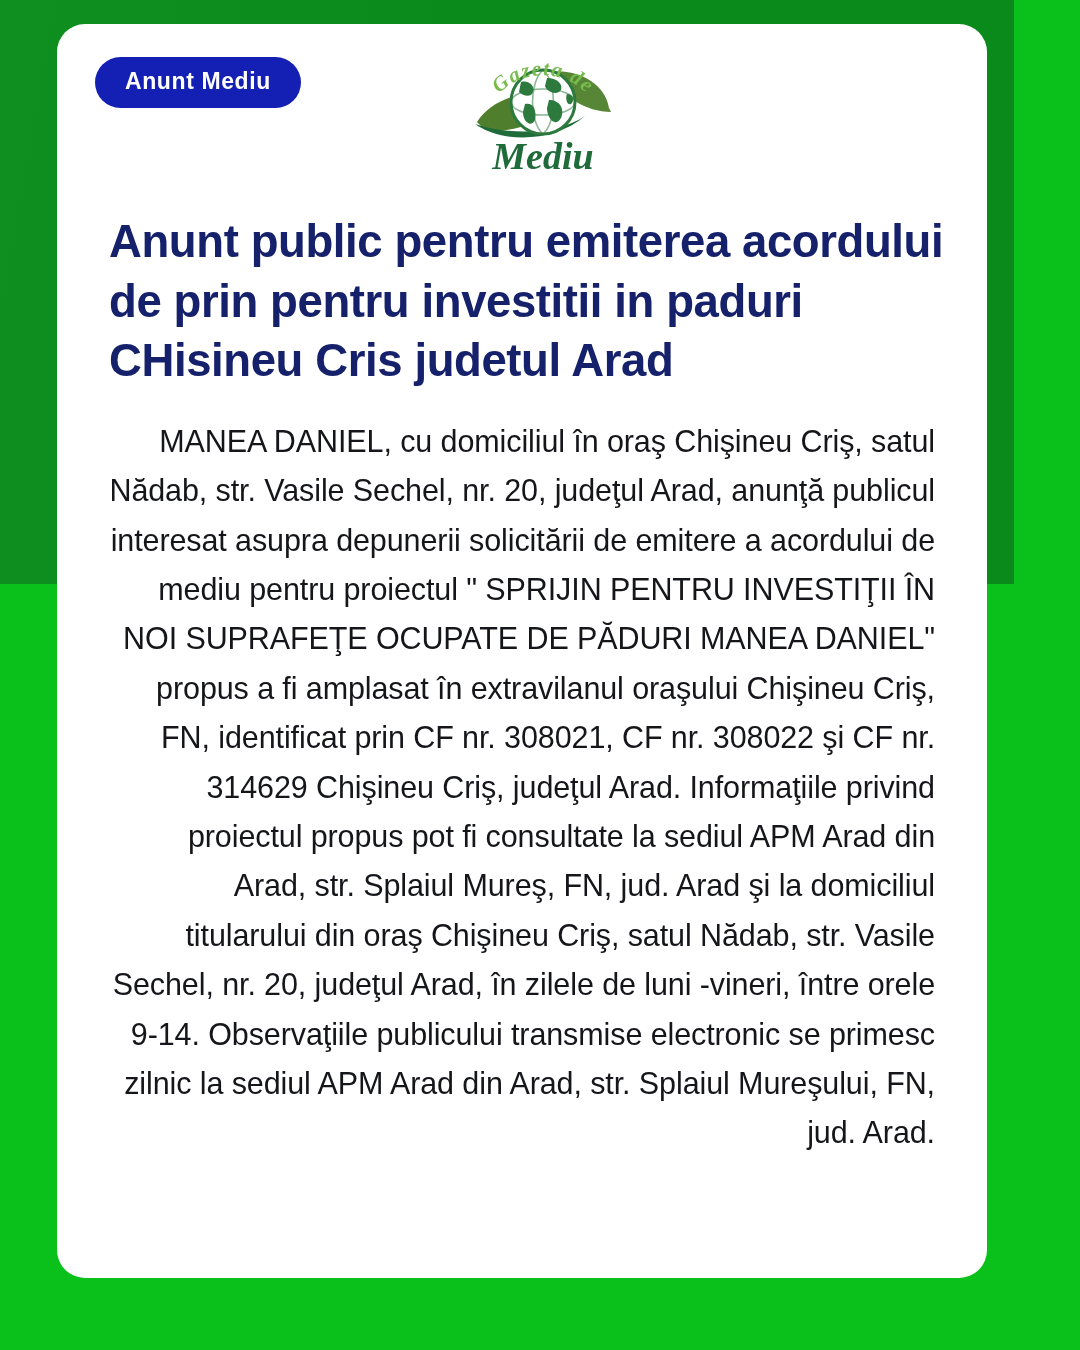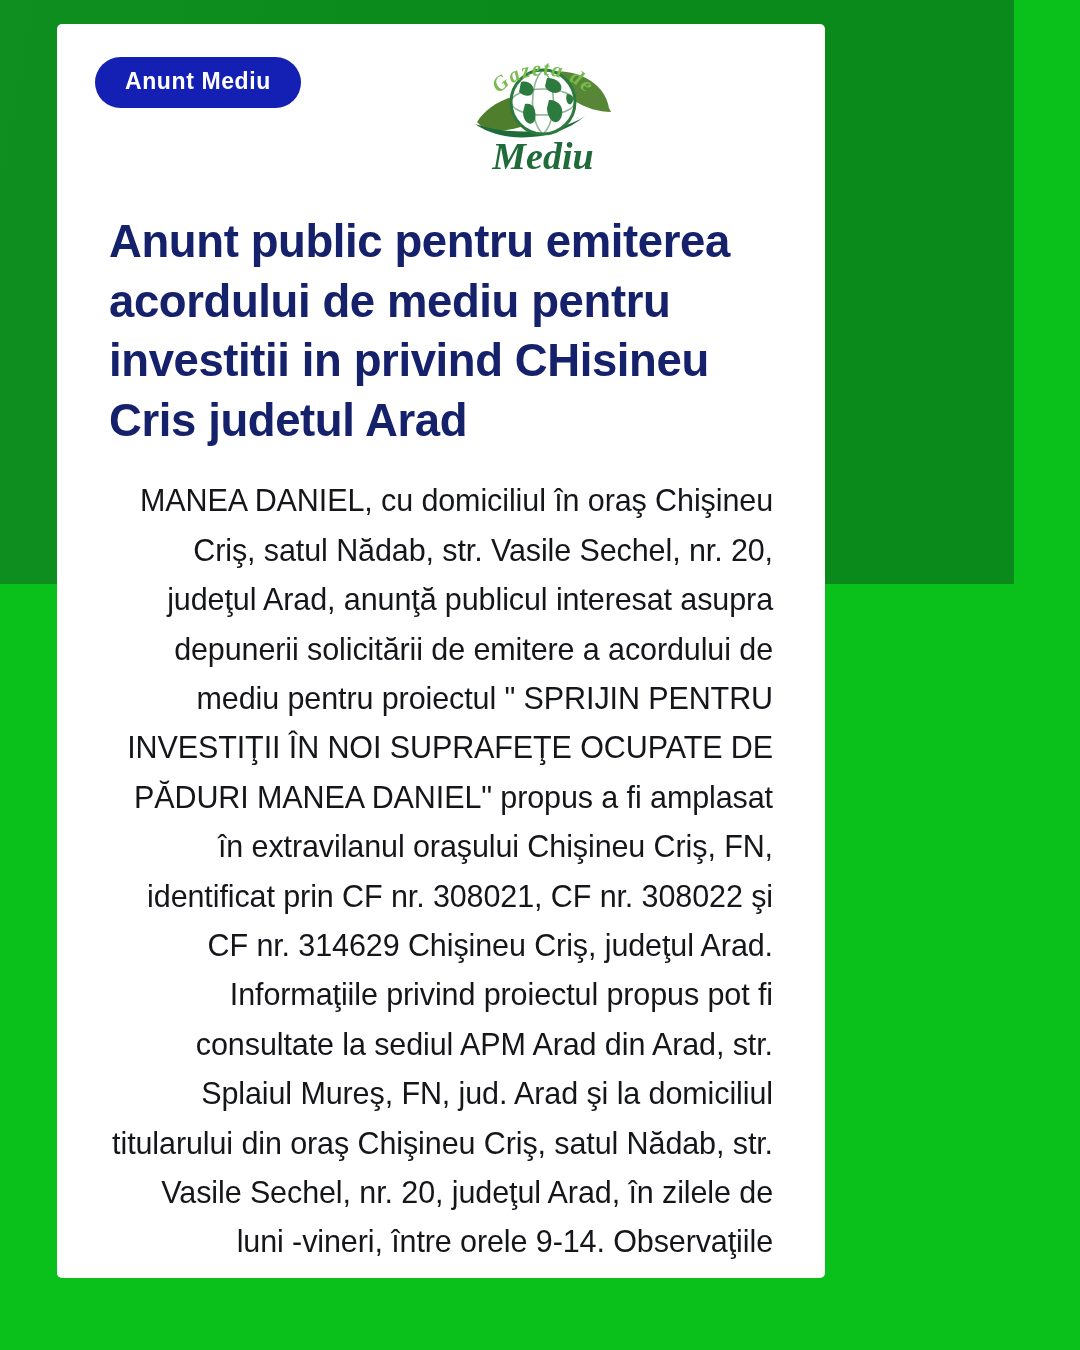--- a/index.html
+++ b/index.html
@@ -28,24 +28,24 @@
     width: 1014px;
     height: 584px;
     background: linear-gradient(100deg, #0e8f1f 0%, #0b8a1c 45%, #0a8a1b 100%);
   }
 
   
   #card {
     position: absolute;
     left: 57px;
     top: 24px;
-    width: 768px;
+    width: 930px;
     height: 1254px;
     background: #ffffff;
-    border-radius: 5px;
+    border-radius: 28px;
     box-sizing: border-box;
     padding: 0;
     overflow: hidden;
   }
 
   
   #card-header {
     position: relative;
     height: 150px;
   }
@@ -139,17 +139,17 @@
 
         <text font-family="'Liberation Serif', serif" font-size="21" font-style="italic" font-weight="700" fill="#77bc4c" letter-spacing="1.5">
           <textPath href="#arcpath" startOffset="50%" text-anchor="middle">Gazeta de</textPath>
         </text>
 
         <text x="80" y="131" text-anchor="middle" font-family="'Liberation Serif', serif" font-size="38" font-style="italic" font-weight="700" fill="#1f6b3a">Mediu</text>
       </svg>
     </div>
   </div>
 
-  <h1 id="title">Anunt public pentru emiterea acordului de mediu pentru investitii in privind CHisineu Cris judetul Arad</h1>
+  <h1 id="title">Anunt public pentru emiterea acordului de prin pentru investitii in paduri CHisineu Cris judetul Arad</h1>
 
   <p id="body-text">MANEA DANIEL, cu domiciliul în oraş Chişineu Criş, satul Nădab, str. Vasile Sechel, nr. 20, judeţul Arad, anunţă publicul interesat asupra depunerii solicitării de emitere a acordului de mediu pentru proiectul " SPRIJIN PENTRU INVESTIŢII ÎN NOI SUPRAFEŢE OCUPATE DE PĂDURI MANEA DANIEL" propus a fi amplasat în extravilanul oraşului Chişineu Criş, FN, identificat prin CF nr. 308021, CF nr. 308022 şi CF nr. 314629 Chişineu Criş, judeţul Arad. Informaţiile privind proiectul propus pot fi consultate la sediul APM Arad din Arad, str. Splaiul Mureş, FN, jud. Arad şi la domiciliul titularului din oraş Chişineu Criş, satul Nădab, str. Vasile Sechel, nr. 20, judeţul Arad, în zilele de luni -vineri, între orele 9-14. Observaţiile publicului transmise electronic se primesc zilnic la sediul APM Arad din Arad, str. Splaiul Mureşului, FN, jud. Arad.</p>
 
 </div>
 
 </body></html>

